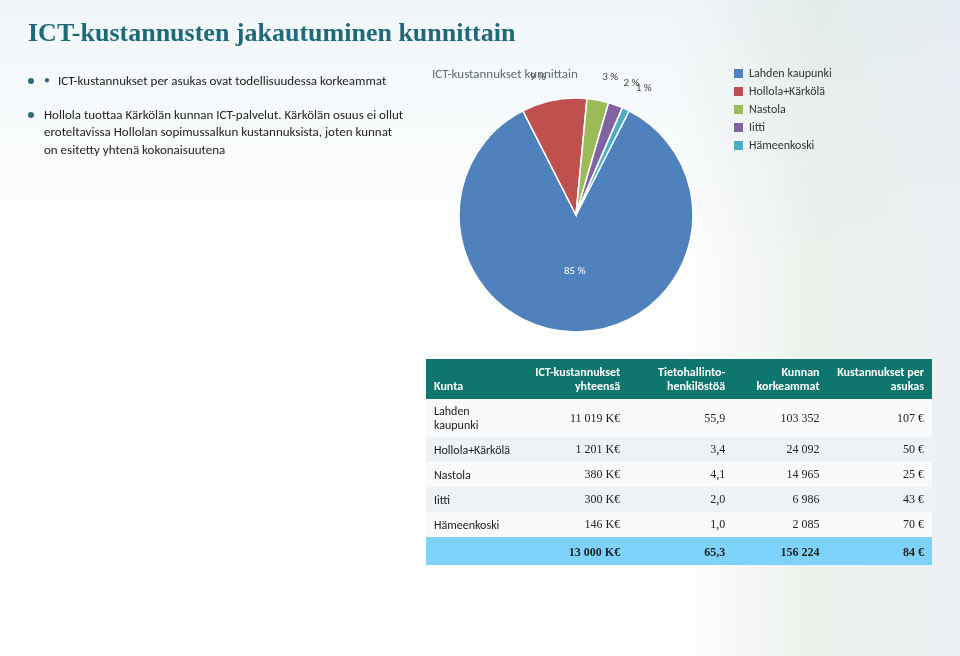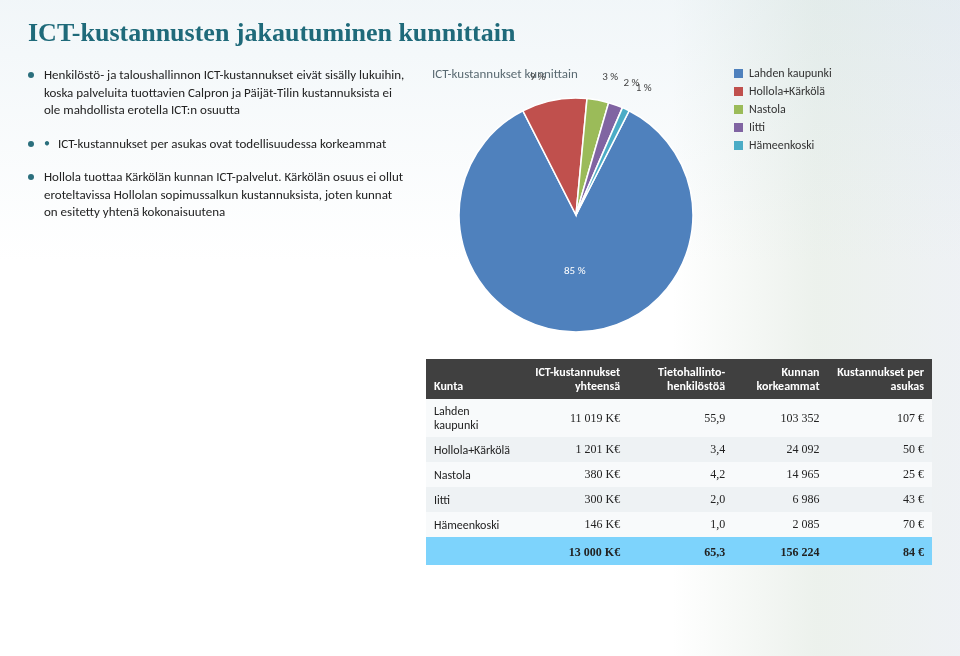--- a/index.html
+++ b/index.html
@@ -51,39 +51,38 @@
   .pieWrap { position:relative; width:260px; height:260px; margin:0 auto; }
   svg.pie { width:260px; height:260px; display:block; }
   .pieLabel { position:absolute; font-size:11px; color:#444; white-space:nowrap; }
 
   .legend { font-size:12px; color:#333; }
   .legend .item { display:flex; align-items:center; gap:6px; margin-bottom:4px; }
   .legend .sw { width:9px; height:9px; display:inline-block; }
 
   .tableWrap { margin-top: 14px; }
   table { border-collapse: collapse; width: 100%; font-size:12px; }
-  th { background:#404040; color:#fff; text-align:left; font-weight:600; padding:6px 8px; vertical-align:bottom; }
+  th { background:#0f766e; color:#fff; text-align:left; font-weight:600; padding:6px 8px; vertical-align:bottom; }
   th:nth-child(n+2){ text-align:right; }
   td { padding:5px 8px; color:#222; }
   td:nth-child(n+2){ text-align:right;font-family:Liberation Serif, serif; }
   tbody tr:nth-child(even) td { background:#eef2f4; }
   tbody tr:nth-child(odd) td { background:#f8fafb; }
   tfoot td { font-weight:700; background:#7dd3fc; padding-top:8px; }
 </style>
 </head>
 <body>
 <div class="bg"></div>
 
 <div class="page">
   <h1>ICT-kustannusten jakautuminen kunnittain</h1>
 
   <div class="cols">
     <div class="left">
       <ul class="bullets">
-        <li>Henkilöstö- ja taloushallinnon ICT-kustannukset eivät sisälly lukuihin, koska palveluita tuottavien Calpron ja Päijät-Tilin kustannuksista ei ole mahdollista erotella ICT:n osuutta</li>
         <li>
           <ul class="sub">
             <li>ICT-kustannukset per asukas ovat todellisuudessa korkeammat</li>
           </ul>
         </li>
         <li>Hollola tuottaa Kärkölän kunnan ICT-palvelut. Kärkölän osuus ei ollut eroteltavissa Hollolan sopimussalkun kustannuksista, joten kunnat on esitetty yhtenä kokonaisuutena</li>
       </ul>
     </div>
 
     <div class="right">
@@ -151,21 +150,21 @@
               <tr>
                 <td>Hollola+Kärkölä</td>
                 <td>1 201 K€</td>
                 <td>3,4</td>
                 <td>24 092</td>
                 <td>50 €</td>
               </tr>
               <tr>
                 <td>Nastola</td>
                 <td>380 K€</td>
-                <td>4,2</td>
+                <td>4,1</td>
                 <td>14 965</td>
                 <td>25 €</td>
               </tr>
               <tr>
                 <td>Iitti</td>
                 <td>300 K€</td>
                 <td>2,0</td>
                 <td>6 986</td>
                 <td>43 €</td>
               </tr>

